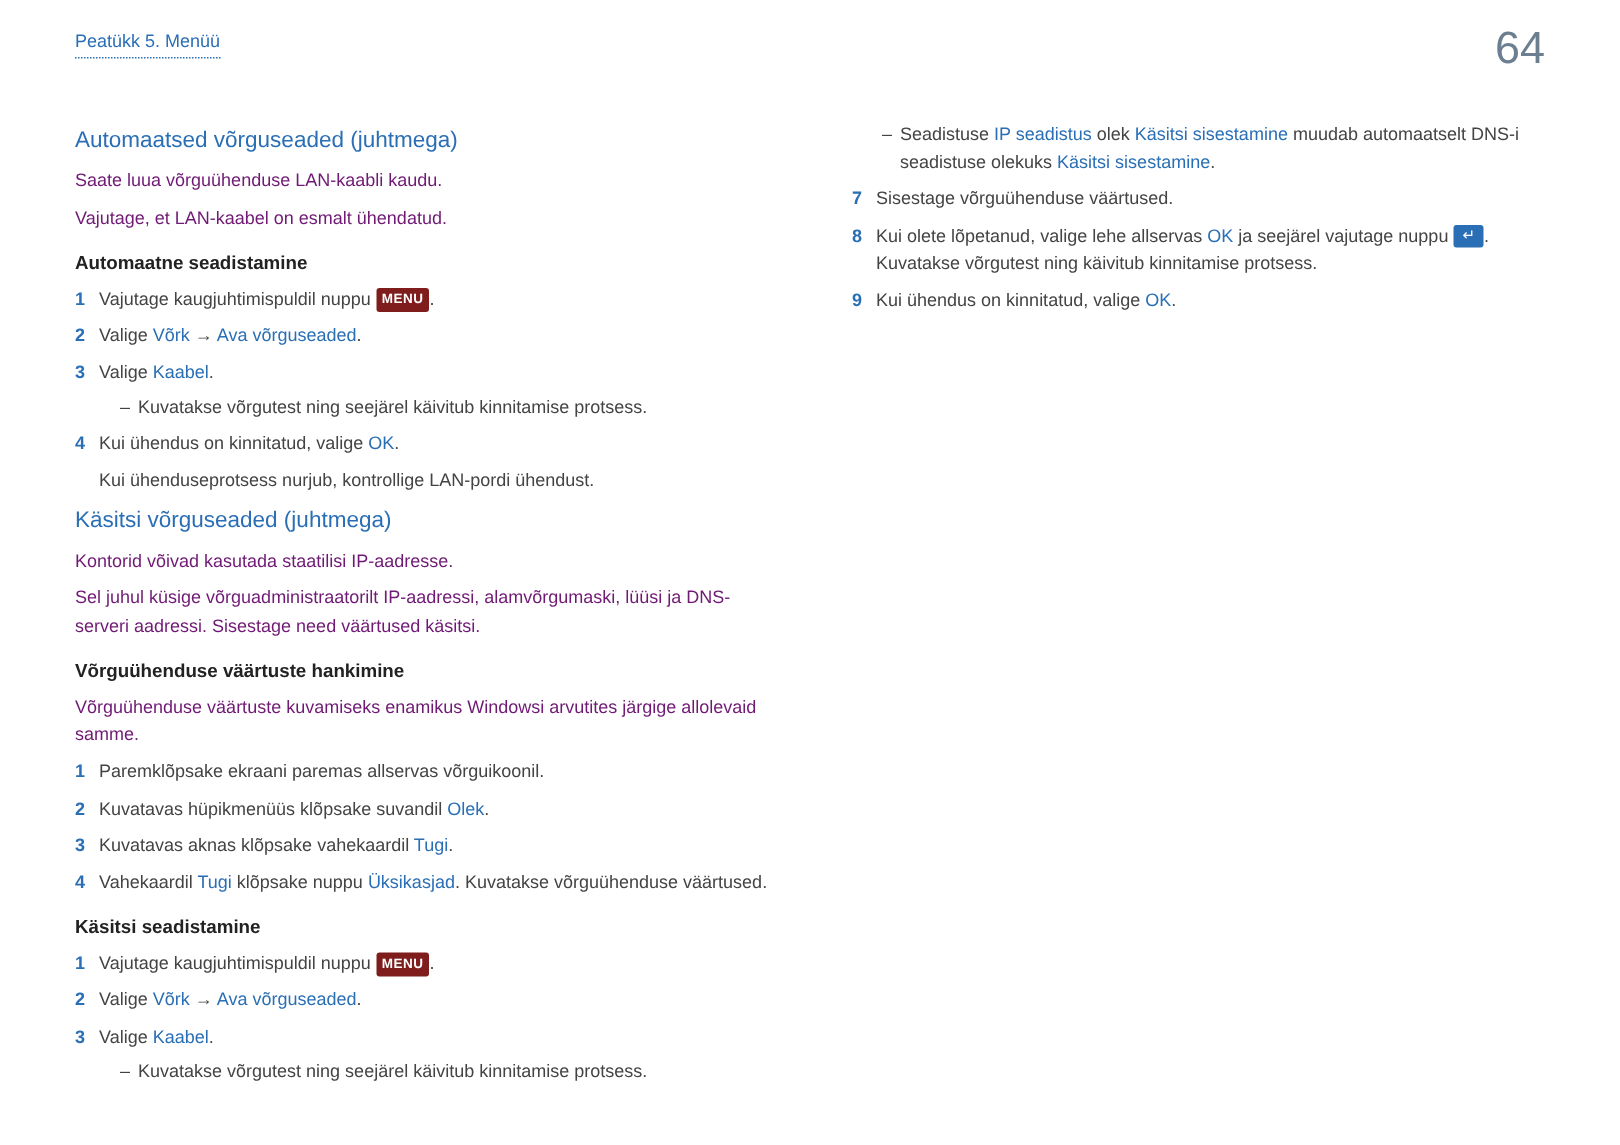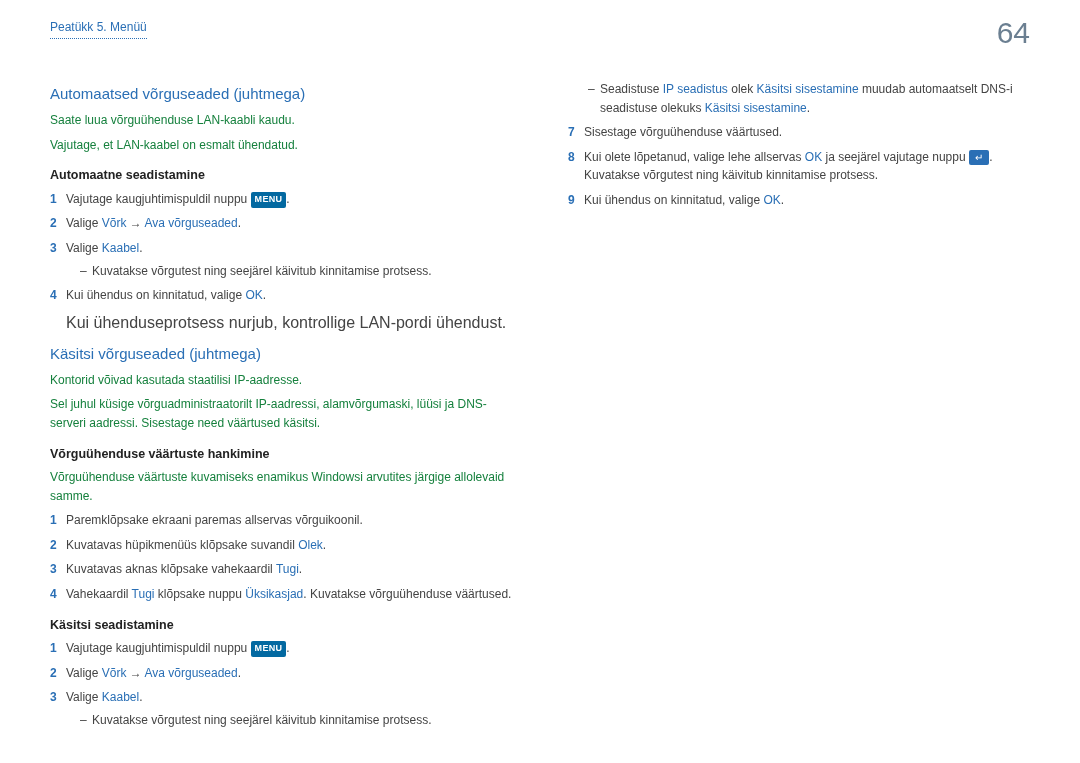--- a/index.html
+++ b/index.html
@@ -46,21 +46,21 @@
     margin-bottom: 6px;
     margin-top: 6px;
   }
   .sub-heading {
     color: #222;
     font-size: 12.5px;
     font-weight: 600;
     margin-top: 12px;
     margin-bottom: 4px;
   }
-  p { margin-bottom: 6px; font-size: 12px; color:#15803d;}
+  p { margin-bottom: 6px; font-size: 12px; color:#701a75;}
   ol.steps {
     list-style: none;
     padding: 0;
     margin: 0;
   }
   ol.steps > li {
     position: relative;
     padding-left: 16px;
     margin-bottom: 6px;
     font-size: 12px;
@@ -70,21 +70,21 @@
     position: absolute;
     left: 0;
     top: 0;
     color: #2a6fb5;
     font-weight: 600;
     font-size: 12px;
   }
   .blue { color: #2a6fb5; }
   .badge-menu {
     display: inline-block;
-    background: #0369a1;
+    background: #7f1d1d;
     color: #fff;
     font-size: 9px;
     font-weight: 700;
     padding: 1px 4px;
     border-radius: 2px;
     vertical-align: middle;
     letter-spacing: 0.3px;
   }
   .badge-icon {
     display: inline-block;
@@ -104,21 +104,21 @@
     color:#444;
   }
   .sub-bullet::before {
     content: "–";
     position: absolute;
     left: 0;
     top: 0;
   }
   .note {
     margin-left: 16px;
-    font-size: 16px;
+    font-size: 12px;
     color:#444;
     margin-bottom:6px;
   }
 </style>
 </head>
 <body>
 
 <div class="header-row">
   <span class="breadcrumb">Peatükk 5. Menüü</span>
   <span class="page-number">64</span>

